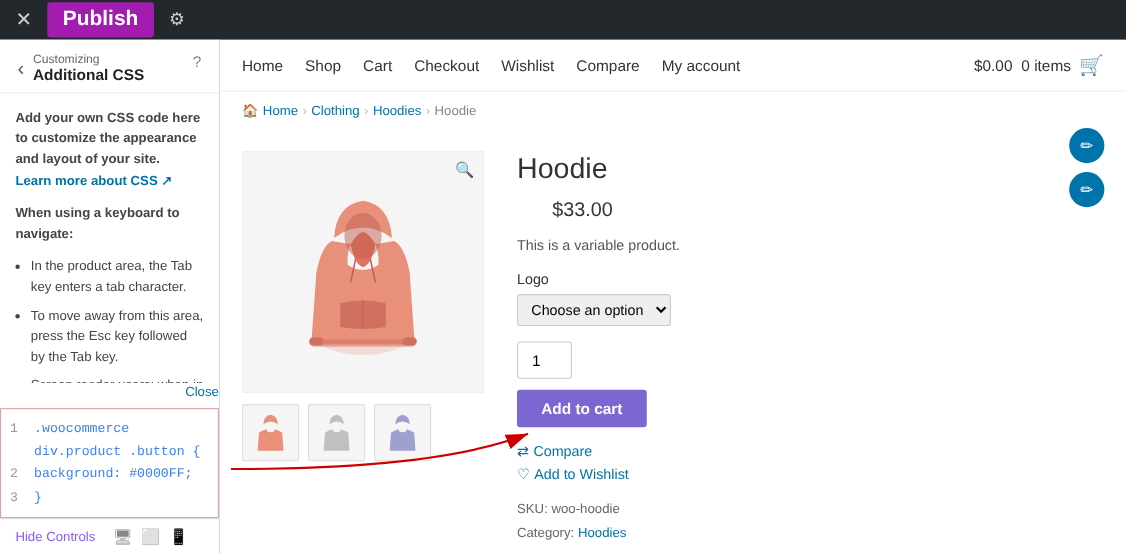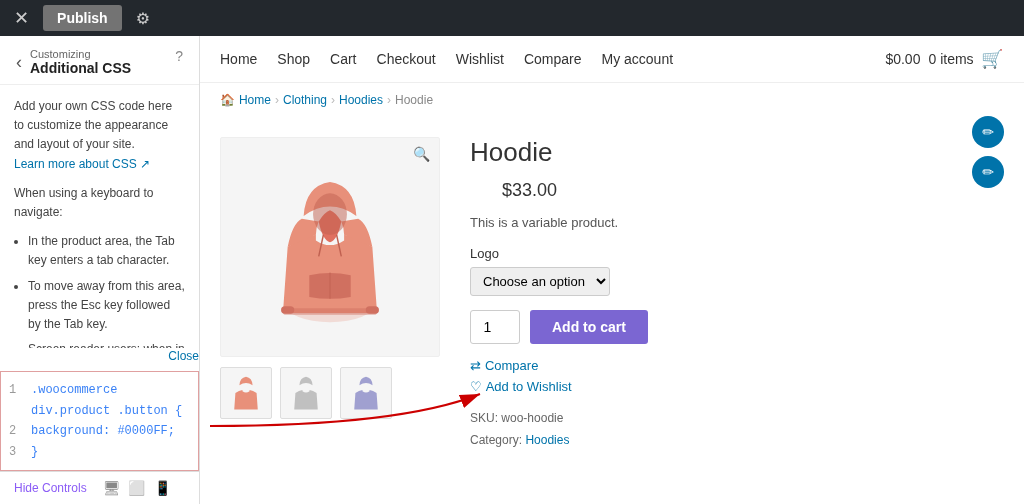--- a/index.html
+++ b/index.html
@@ -18,26 +18,26 @@
     .close-btn {
       background: none;
       border: none;
       color: #ccc;
       font-size: 18px;
       cursor: pointer;
       padding: 4px 6px;
       line-height: 1;
     }
     .publish-btn {
-      background: #737373;
+      background: #a21caf;
       color: #fff;
       border: none;
       padding: 5px 14px;
       border-radius: 3px;
-      font-size: 14px;
+      font-size: 19px;
       cursor: pointer;
       font-weight: 600;
     }
     .settings-btn {
       background: none;
       border: none;
       color: #ccc;
       font-size: 16px;
       cursor: pointer;
       padding: 4px 6px;
@@ -99,21 +99,21 @@
     }
 
     .sidebar-content {
       padding: 12px 14px;
       overflow-y: auto;
       flex: 1;
       font-size: 12px;
       color: #444;
       line-height: 1.6;
     }
-    .sidebar-content p { margin-bottom: 10px; }
+    .sidebar-content p { margin-bottom: 10px; font-weight: bold; }
     .sidebar-content a { color: #0073aa; text-decoration: none; }
     .sidebar-content ul { padding-left: 14px; margin-bottom: 10px; }
     .sidebar-content ul li { margin-bottom: 6px; }
 
     .close-link {
       text-align: right;
       padding: 0 0 8px;
     }
     .close-link a { color: #0073aa; font-size: 12px; text-decoration: none; }
 
@@ -302,20 +302,21 @@
       border-radius: 3px;
       font-size: 13px;
       margin-bottom: 14px;
       cursor: pointer;
     }
     .add-to-cart-row {
       display: flex;
       align-items: flex-start;
       gap: 10px;
       margin-bottom: 14px;
+      flex-direction: column;
     }
     .qty-input {
       width: 50px;
       padding: 8px 6px;
       border: 1px solid #ccc;
       border-radius: 3px;
       font-size: 14px;
       text-align: center;
     }
     .add-to-cart-btn {

